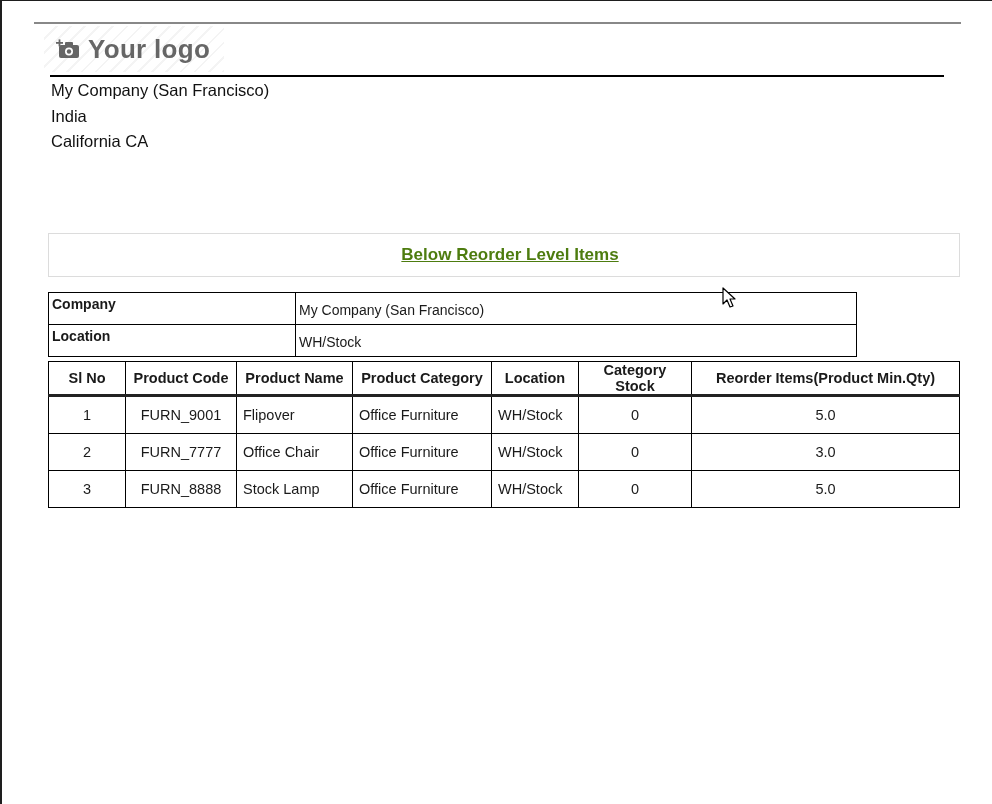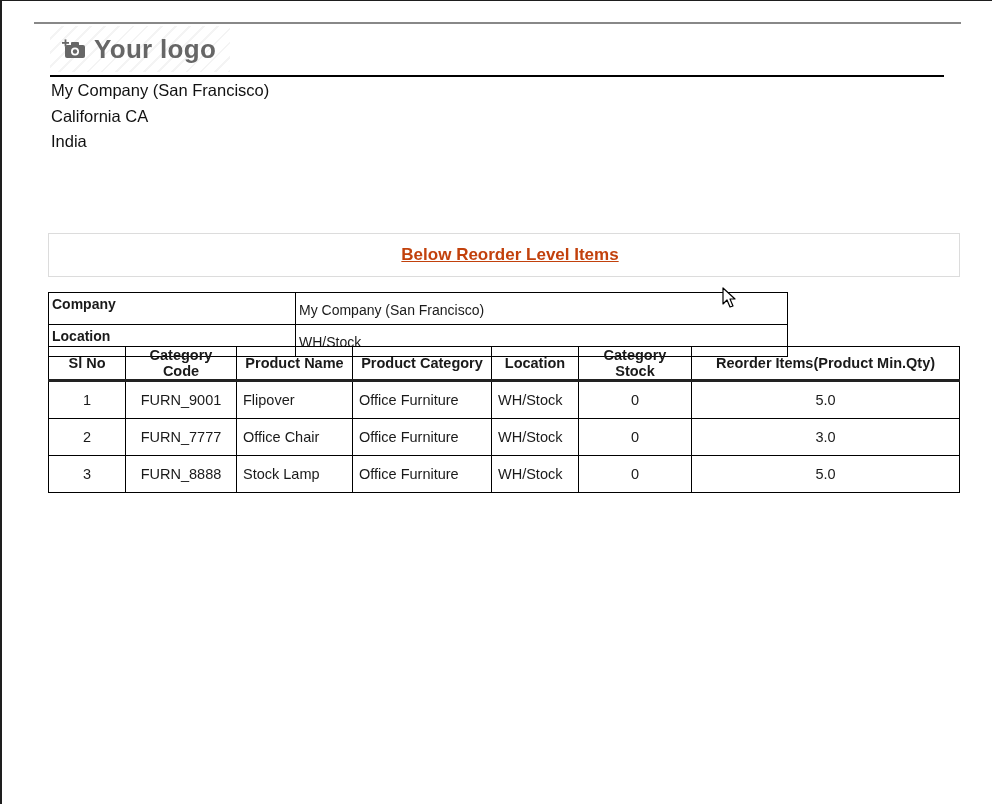--- a/index.html
+++ b/index.html
@@ -6,40 +6,40 @@
   body {
     width: 992px; height: 804px; overflow: hidden; position: relative;
     background: #ffffff;
     font-family: "Liberation Sans", "DejaVu Sans", sans-serif;
     color: #1a1a1a;
   }
   .frame-left { position: absolute; left: 0; top: 0; width: 2px; height: 804px; background: #1e1e1e; }
   .frame-top { position: absolute; left: 0; top: 0; width: 992px; height: 1px; background: #1e1e1e; }
   .rule-gray { position: absolute; left: 34px; top: 22px; width: 927px; height: 2px; background: #888; }
   .logo {
-    position: absolute; left: 50px; top: 26px; width: 180px; height: 46px;
+    position: absolute; left: 44px; top: 26px; width: 180px; height: 46px;
     background: repeating-linear-gradient(135deg, #ffffff 0 8px, #f4f4f4 8px 10px);
     display: flex; align-items: center;
   }
   .logo-icon { margin-left: 12px; width: 24px; height: 20px; position: relative; }
   .logo-text { margin-left: 8px; font-weight: bold; font-size: 26px; color: #666; letter-spacing: 0.3px; }
   .rule-black { position: absolute; left: 50px; top: 75px; width: 894px; height: 2px; background: #000; }
   .address { position: absolute; left: 51px; top: 78px; font-size: 16.5px; line-height: 25.7px; color: #111; }
   .title-box {
     position: absolute; left: 48px; top: 233px; width: 910px; height: 42px;
     border: 1px solid #dcdcdc; box-sizing: content-box;
     display: flex; align-items: center; justify-content: center;
   }
-  .title-text { font-weight: bold; font-size: 17px; text-decoration: underline; color: #c2410c; margin-left: 12px; }
+  .title-text { font-weight: bold; font-size: 17px; text-decoration: underline; color: #4d7c0f; margin-left: 12px; }
   table { border-collapse: collapse; position: absolute; }
-  .info { left: 48px; top: 292px; width: 740px; font-size: 14px; border-radius: 17px; }
+  .info { left: 48px; top: 292px; width: 809px; font-size: 14px; border-radius: 17px; }
   .info td { border: 1px solid #000; height: 28px; padding: 0 3px; }
   .info td.k { width: 240px; font-weight: bold; vertical-align: top; padding-top: 3px; }
   .info td.v { vertical-align: middle; padding-top: 2px; }
-  .items { left: 48px; top: 346px; width: 912px; font-size: 14.5px; }
+  .items { left: 48px; top: 361px; width: 912px; font-size: 14.5px; }
   .items th { border: 1px solid #000; border-bottom: 3px solid #222; height: 29px; font-weight: bold; text-align: center; padding: 0 4px; }
   .items td { border: 1px solid #000; height: 36px; padding: 0 6px; }
   .items tr:last-child td { border-bottom: 1px solid #000; }
   .c { text-align: center; }
   .cursor { position: absolute; left: 722px; top: 287px; width: 16px; height: 22px; }
 </style>
 </head>
 <body>
 
 <div class="frame-left"></div>
@@ -57,22 +57,22 @@
       <rect x="2.6" y="0.4" width="1.8" height="7" fill="#666"></rect>
     </svg>
   </span>
   <span class="logo-text">Your logo</span>
 </div>
 
 <div class="rule-black"></div>
 
 <div class="address">
   <div>My Company (San Francisco)</div>
+  <div>India</div>
   <div>California CA</div>
-  <div>India</div>
 </div>
 
 <div class="title-box">
   <span class="title-text">Below Reorder Level Items</span>
 </div>
 
 <table class="info">
   <tbody>
       <tr>
     <td class="k">Company</td>
@@ -82,21 +82,21 @@
     <td class="k">Location</td>
     <td class="v">WH/Stock</td>
   </tr>
 </tbody>
   </table>
 
 <table class="items">
   <thead>
     <tr>
       <th style="width:68px">Sl No</th>
-      <th style="width:102px">Category Code</th>
+      <th style="width:102px">Product Code</th>
       <th style="width:107px">Product Name</th>
       <th style="width:130px">Product Category</th>
       <th style="width:78px">Location</th>
       <th style="width:104px">Category Stock</th>
       <th>Reorder Items(Product Min.Qty)</th>
     </tr>
   </thead>
   <tbody>
     <tr>
       <td class="c">1</td>

